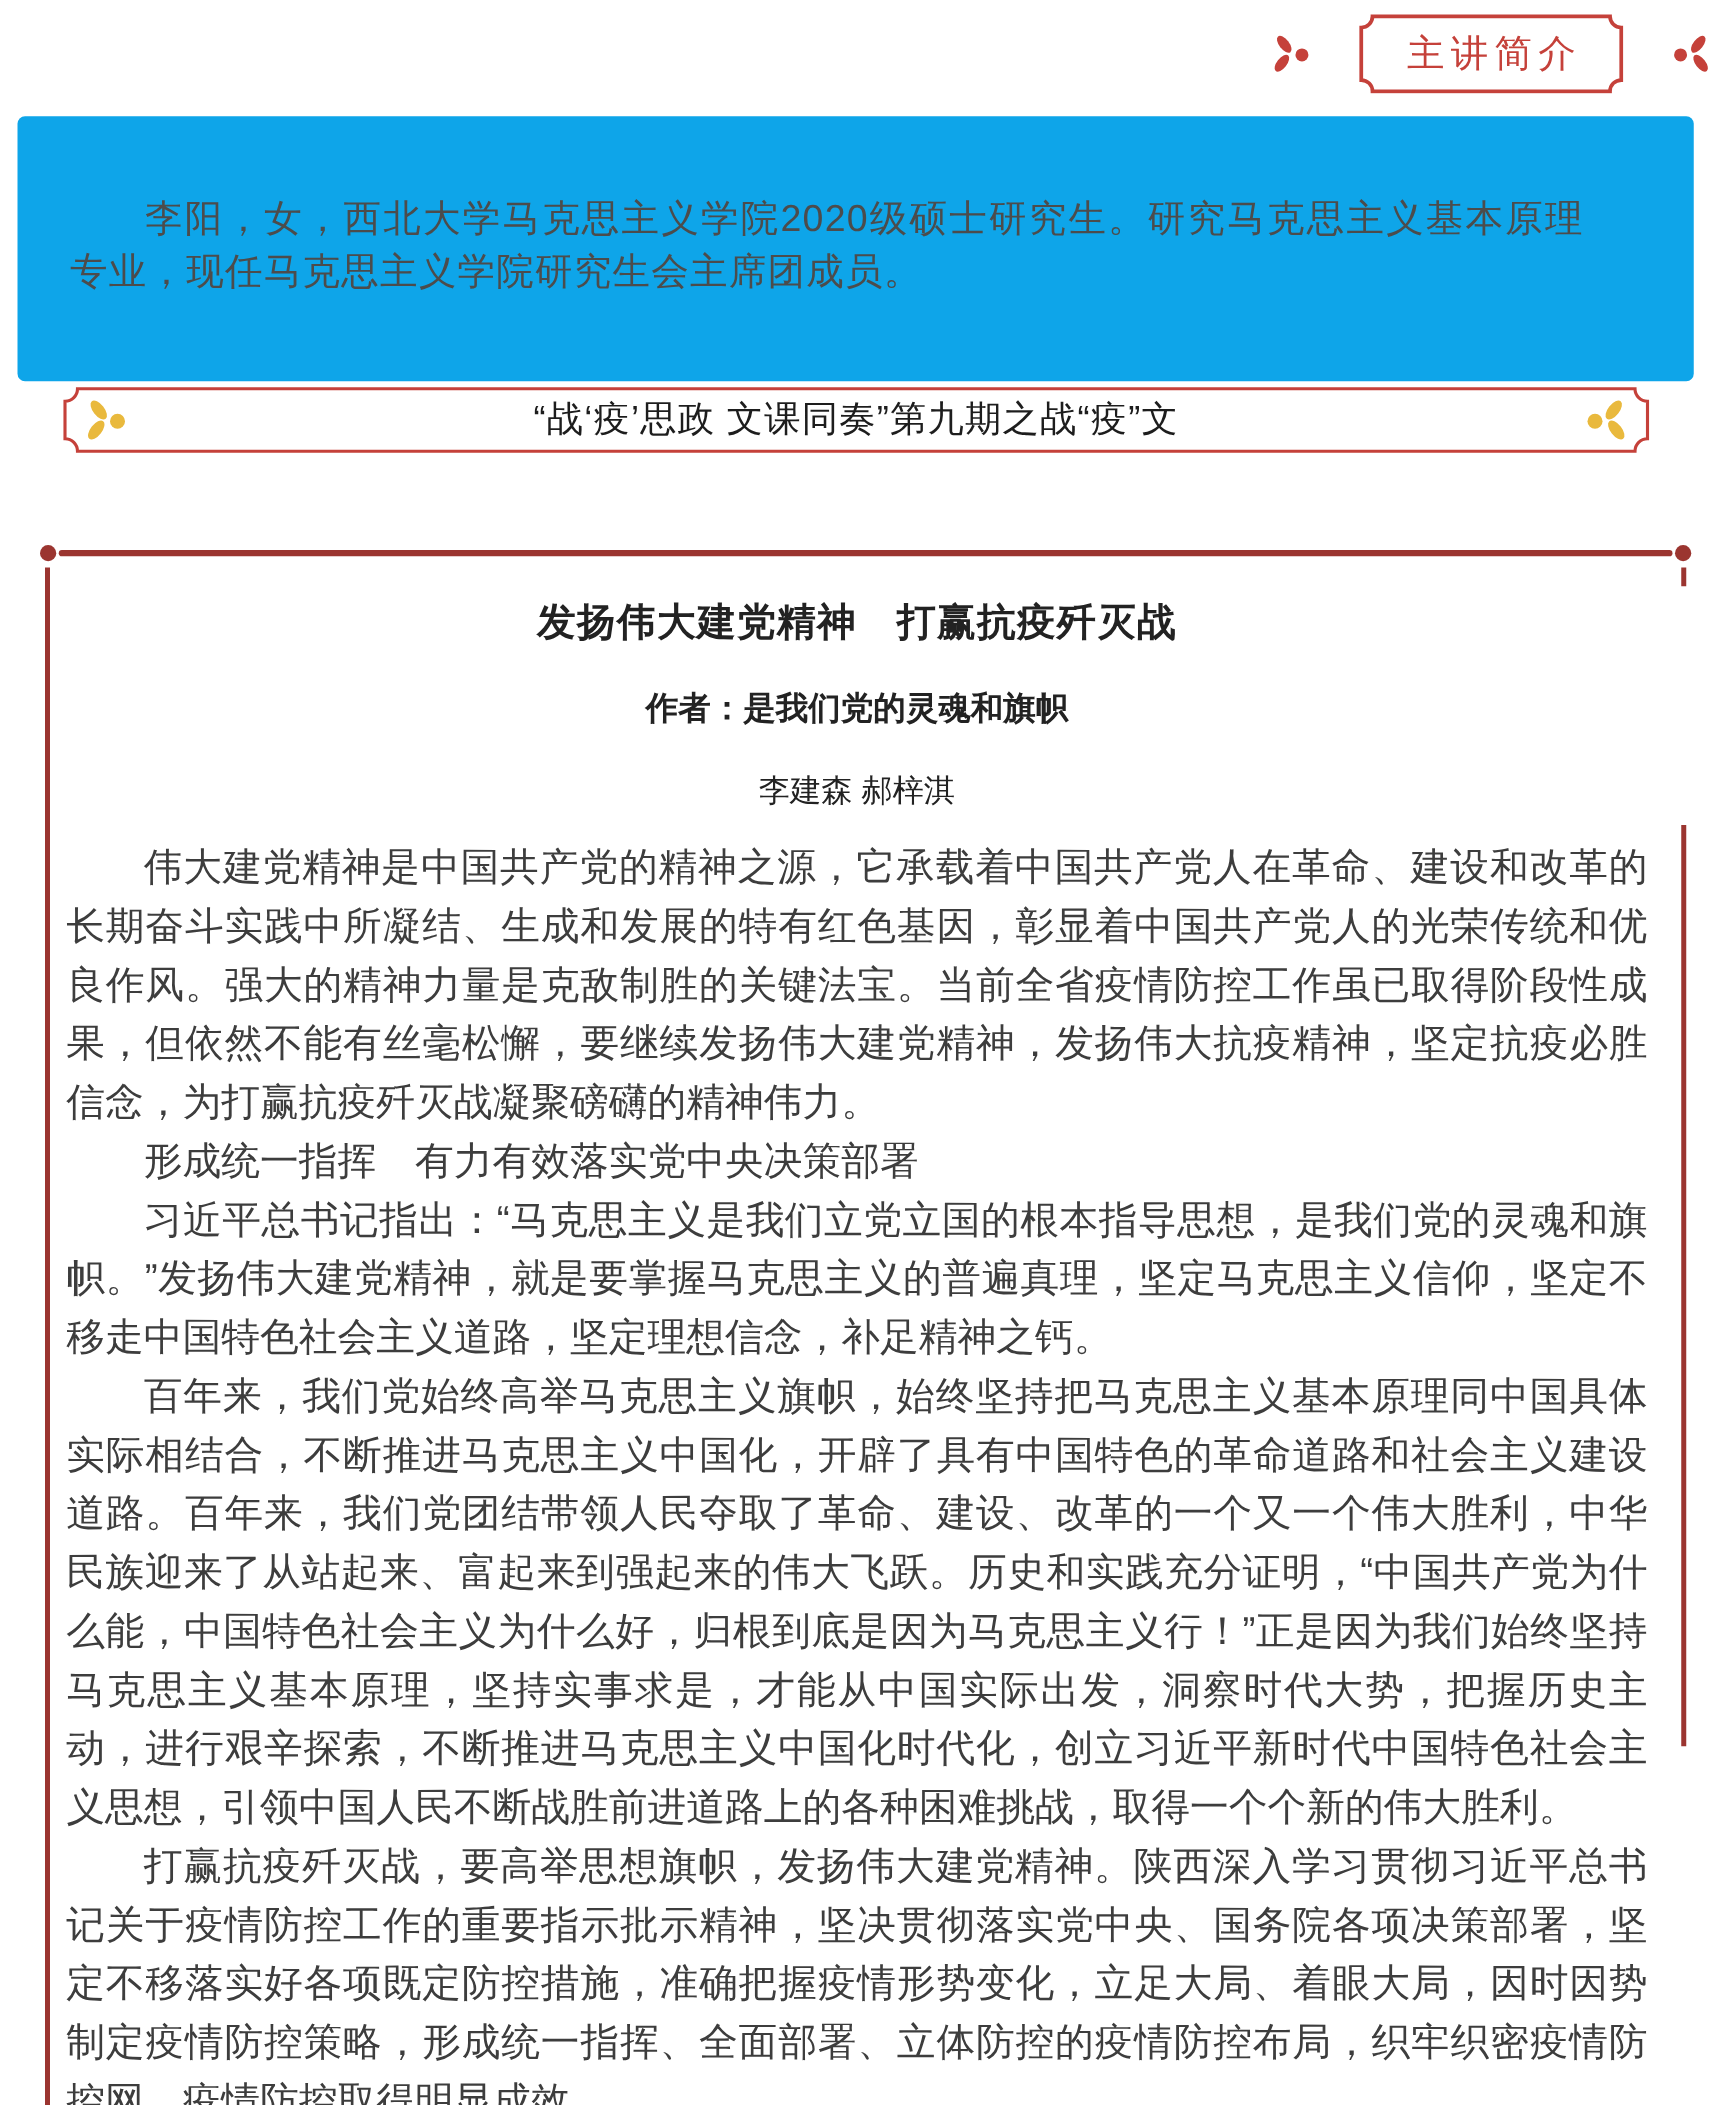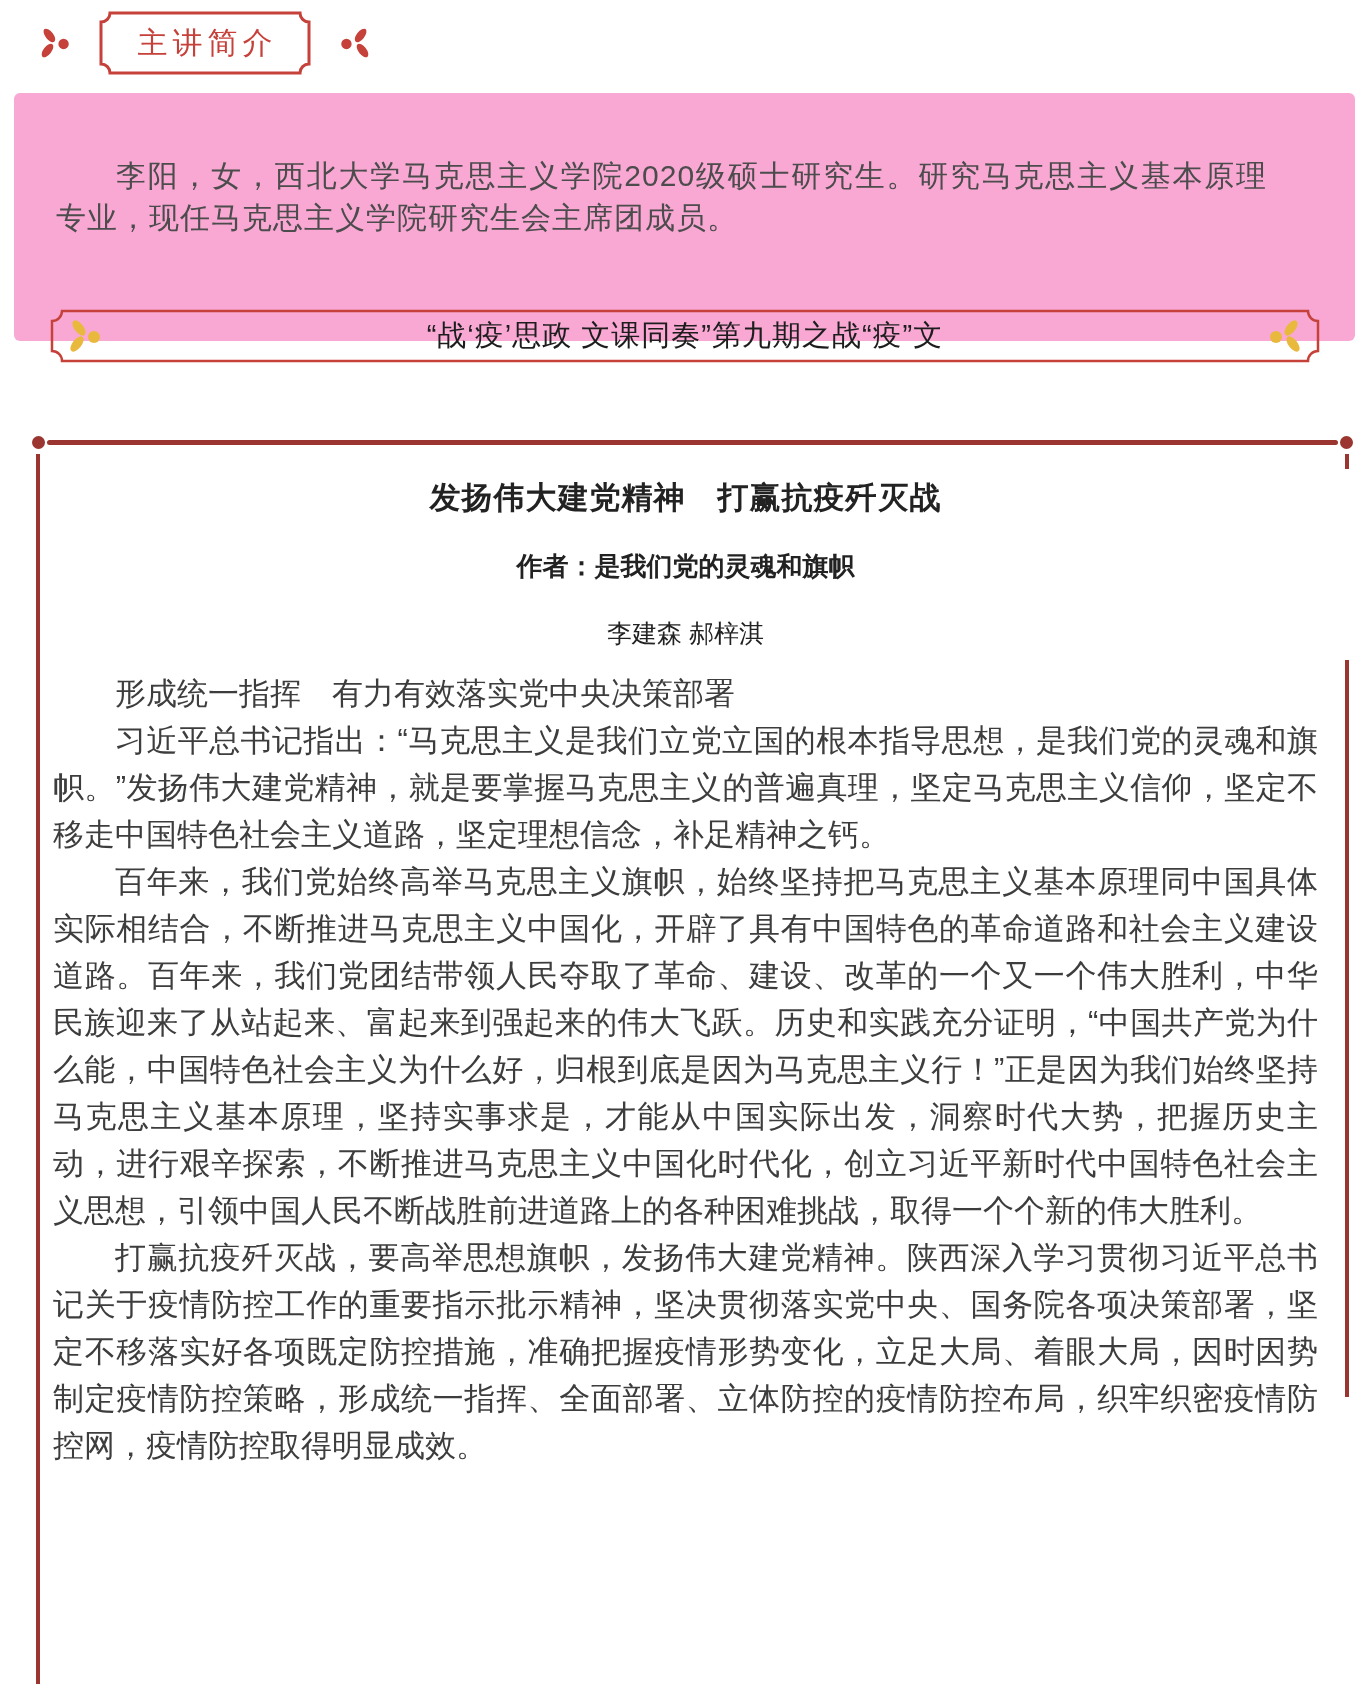--- a/index.html
+++ b/index.html
@@ -6,36 +6,36 @@
   html,body { margin:0; padding:0; }
   body {
     width:1369px; height:1684px; position:relative; overflow:hidden;
     background:#ffffff;
     font-family:"Liberation Sans", sans-serif;
   }
 
   
   .badge-row {
     position:absolute; top:10px; left:0; right:0; height:66px;
-    display:flex; justify-content:flex-start; align-items:center; gap:26px;padding-left:39px;
+    display:flex; justify-content:flex-end; align-items:center; gap:36px;padding-left:39px;
   }
   .plaque { position:relative; }
   .badge-plaque { width:212px; height:64px; display:flex; align-items:center; justify-content:center; }
   .plaque svg.frame { position:absolute; inset:0; }
   .badge-title {
     position:relative; font-size:30px; color:#c5413a; letter-spacing:5px;
     font-weight:400; text-indent:5px;
   }
   .sprig { display:inline-flex; }
   .sprig.flip { transform:scaleX(-1); }
 
   
   .bio-box {
-    position:absolute; top:93px; left:14px; right:14px; height:248px;
-    background:#f9a8d4; border-radius:6px;
+    position:absolute; top:93px; left:14px; right:14px; height:212px;
+    background:#0ea5e9; border-radius:6px;
     padding:62px 88px 54px 42px;
   }
   .bio-text {
     margin:0; font-size:30px; line-height:42px; color:#4c4c4c;
     text-indent:2em; text-align:justify; letter-spacing:1px;
   }
 
   
   .banner {
     position:absolute; top:309px; left:50px; width:1270px; height:54px;
@@ -148,20 +148,21 @@
   <span class="dot right"></span>
   <div class="vline left-full"></div>
   <div class="vline right-top"></div>
   <div class="vline right-long"></div>
 
   <div class="article-inner">
     <h1 class="article-title">发扬伟大建党精神　打赢抗疫歼灭战</h1>
     <div class="article-author">作者：是我们党的灵魂和旗帜</div>
     <div class="article-names">李建森 郝梓淇</div>
     <div class="article-body">
+      <p>伟大建党精神是中国共产党的精神之源，它承载着中国共产党人在革命、建设和改革的长期奋斗实践中所凝结、生成和发展的特有红色基因，彰显着中国共产党人的光荣传统和优良作风。强大的精神力量是克敌制胜的关键法宝。当前全省疫情防控工作虽已取得阶段性成果，但依然不能有丝毫松懈，要继续发扬伟大建党精神，发扬伟大抗疫精神，坚定抗疫必胜信念，为打赢抗疫歼灭战凝聚磅礴的精神伟力。</p>
       <p>形成统一指挥　有力有效落实党中央决策部署</p>
       <p>习近平总书记指出：“马克思主义是我们立党立国的根本指导思想，是我们党的灵魂和旗帜。”发扬伟大建党精神，就是要掌握马克思主义的普遍真理，坚定马克思主义信仰，坚定不移走中国特色社会主义道路，坚定理想信念，补足精神之钙。</p>
       <p>百年来，我们党始终高举马克思主义旗帜，始终坚持把马克思主义基本原理同中国具体实际相结合，不断推进马克思主义中国化，开辟了具有中国特色的革命道路和社会主义建设道路。百年来，我们党团结带领人民夺取了革命、建设、改革的一个又一个伟大胜利，中华民族迎来了从站起来、富起来到强起来的伟大飞跃。历史和实践充分证明，“中国共产党为什么能，中国特色社会主义为什么好，归根到底是因为马克思主义行！”正是因为我们始终坚持马克思主义基本原理，坚持实事求是，才能从中国实际出发，洞察时代大势，把握历史主动，进行艰辛探索，不断推进马克思主义中国化时代化，创立习近平新时代中国特色社会主义思想，引领中国人民不断战胜前进道路上的各种困难挑战，取得一个个新的伟大胜利。</p>
       <p>打赢抗疫歼灭战，要高举思想旗帜，发扬伟大建党精神。陕西深入学习贯彻习近平总书记关于疫情防控工作的重要指示批示精神，坚决贯彻落实党中央、国务院各项决策部署，坚定不移落实好各项既定防控措施，准确把握疫情形势变化，立足大局、着眼大局，因时因势制定疫情防控策略，形成统一指挥、全面部署、立体防控的疫情防控布局，织牢织密疫情防控网，疫情防控取得明显成效。</p>
 
     </div>
   </div>
 </div>
 
 </body></html>

